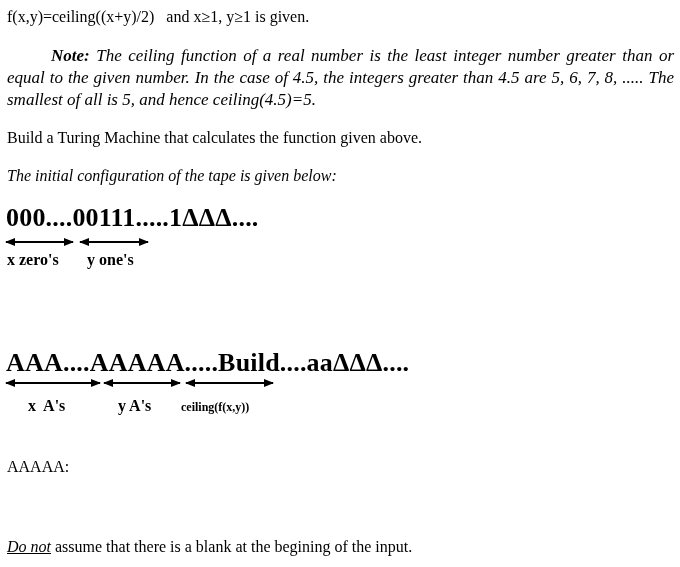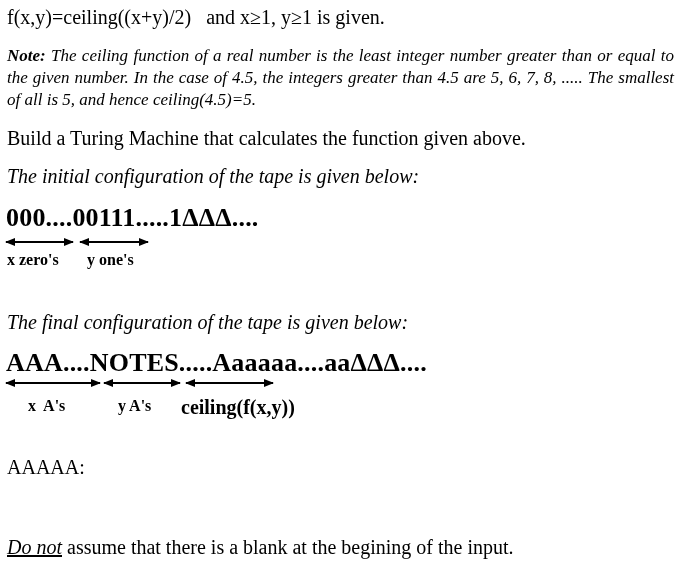--- a/index.html
+++ b/index.html
@@ -11,54 +11,54 @@
   .page {
     position: relative;
     width: 680px;
     height: 567px;
     background: #ffffff;
     overflow: hidden;
   }
   .line {
     position: absolute;
     left: 7px;
-    font-size: 20px;
+    font-size: 16px;
     line-height: 20px;
     white-space: pre;
   }
   .italic { font-style: italic; }
   .note-para {
     position: absolute;
     left: 7px;
     top: 45px;
     width: 667px;
     margin: 0;
     font-size: 17px;
     line-height: 22px;
     text-align: justify;
     font-style: italic;
   }
-  .note-label { font-weight: bold; font-style: italic; }
+  .note-label { font-weight: bold; font-style: italic; margin-left: 44px; }
   .tape {
     position: absolute;
     left: 6px;
     font-size: 26px;
     line-height: 23px;
     font-weight: bold;
     letter-spacing: 0.2px;
     white-space: pre;
   }
   .tape-label {
     position: absolute;
     font-size: 16px;
     line-height: 18px;
     font-weight: bold;
     white-space: pre;
   }
-  .tape-label.small { font-size: 20px; text-align: right; }
+  .tape-label.small { font-size: 12px; text-align: right; }
   .arrow {
     position: absolute;
     height: 2px;
     background: #000000;
   }
   .arrow::before, .arrow::after {
     content: "";
     position: absolute;
     top: -3px;
     width: 0; height: 0;
@@ -87,23 +87,22 @@
   <div class="line italic" style="top:166px">The initial configuration of the tape is given below:</div>
 
   <div class="tape" style="top:206px">000....00111.....1ΔΔΔ....</div>
 
   <div class="arrow" style="left:6px;  top:241px; width:67px"></div>
   <div class="arrow" style="left:80px; top:241px; width:68px"></div>
 
   <div class="tape-label" style="left:7px;  top:251px">x zero's</div>
   <div class="tape-label" style="left:87px; top:251px">y one's</div>
 
-  <div class="line italic" style="top:312px">The final configuration of the tape is given below:</div>
 
-  <div class="tape" style="top:351px">AAA....NOTES.....Aaaaaa....aaΔΔΔ....</div>
+  <div class="tape" style="top:351px">AAA....AAAAA.....Build....aaΔΔΔ....</div>
 
   <div class="arrow" style="left:6px;   top:382px; width:94px"></div>
   <div class="arrow" style="left:104px; top:382px; width:76px"></div>
   <div class="arrow" style="left:186px; top:382px; width:87px"></div>
 
   <div class="tape-label" style="left:28px;  top:397px">x  A's</div>
   <div class="tape-label" style="left:118px; top:397px">y A's</div>
   <div class="tape-label small" style="left:181px; top:398px">ceiling(f(x,y))</div>
 
   <div class="line" style="top:457px">AAAAA:</div>

